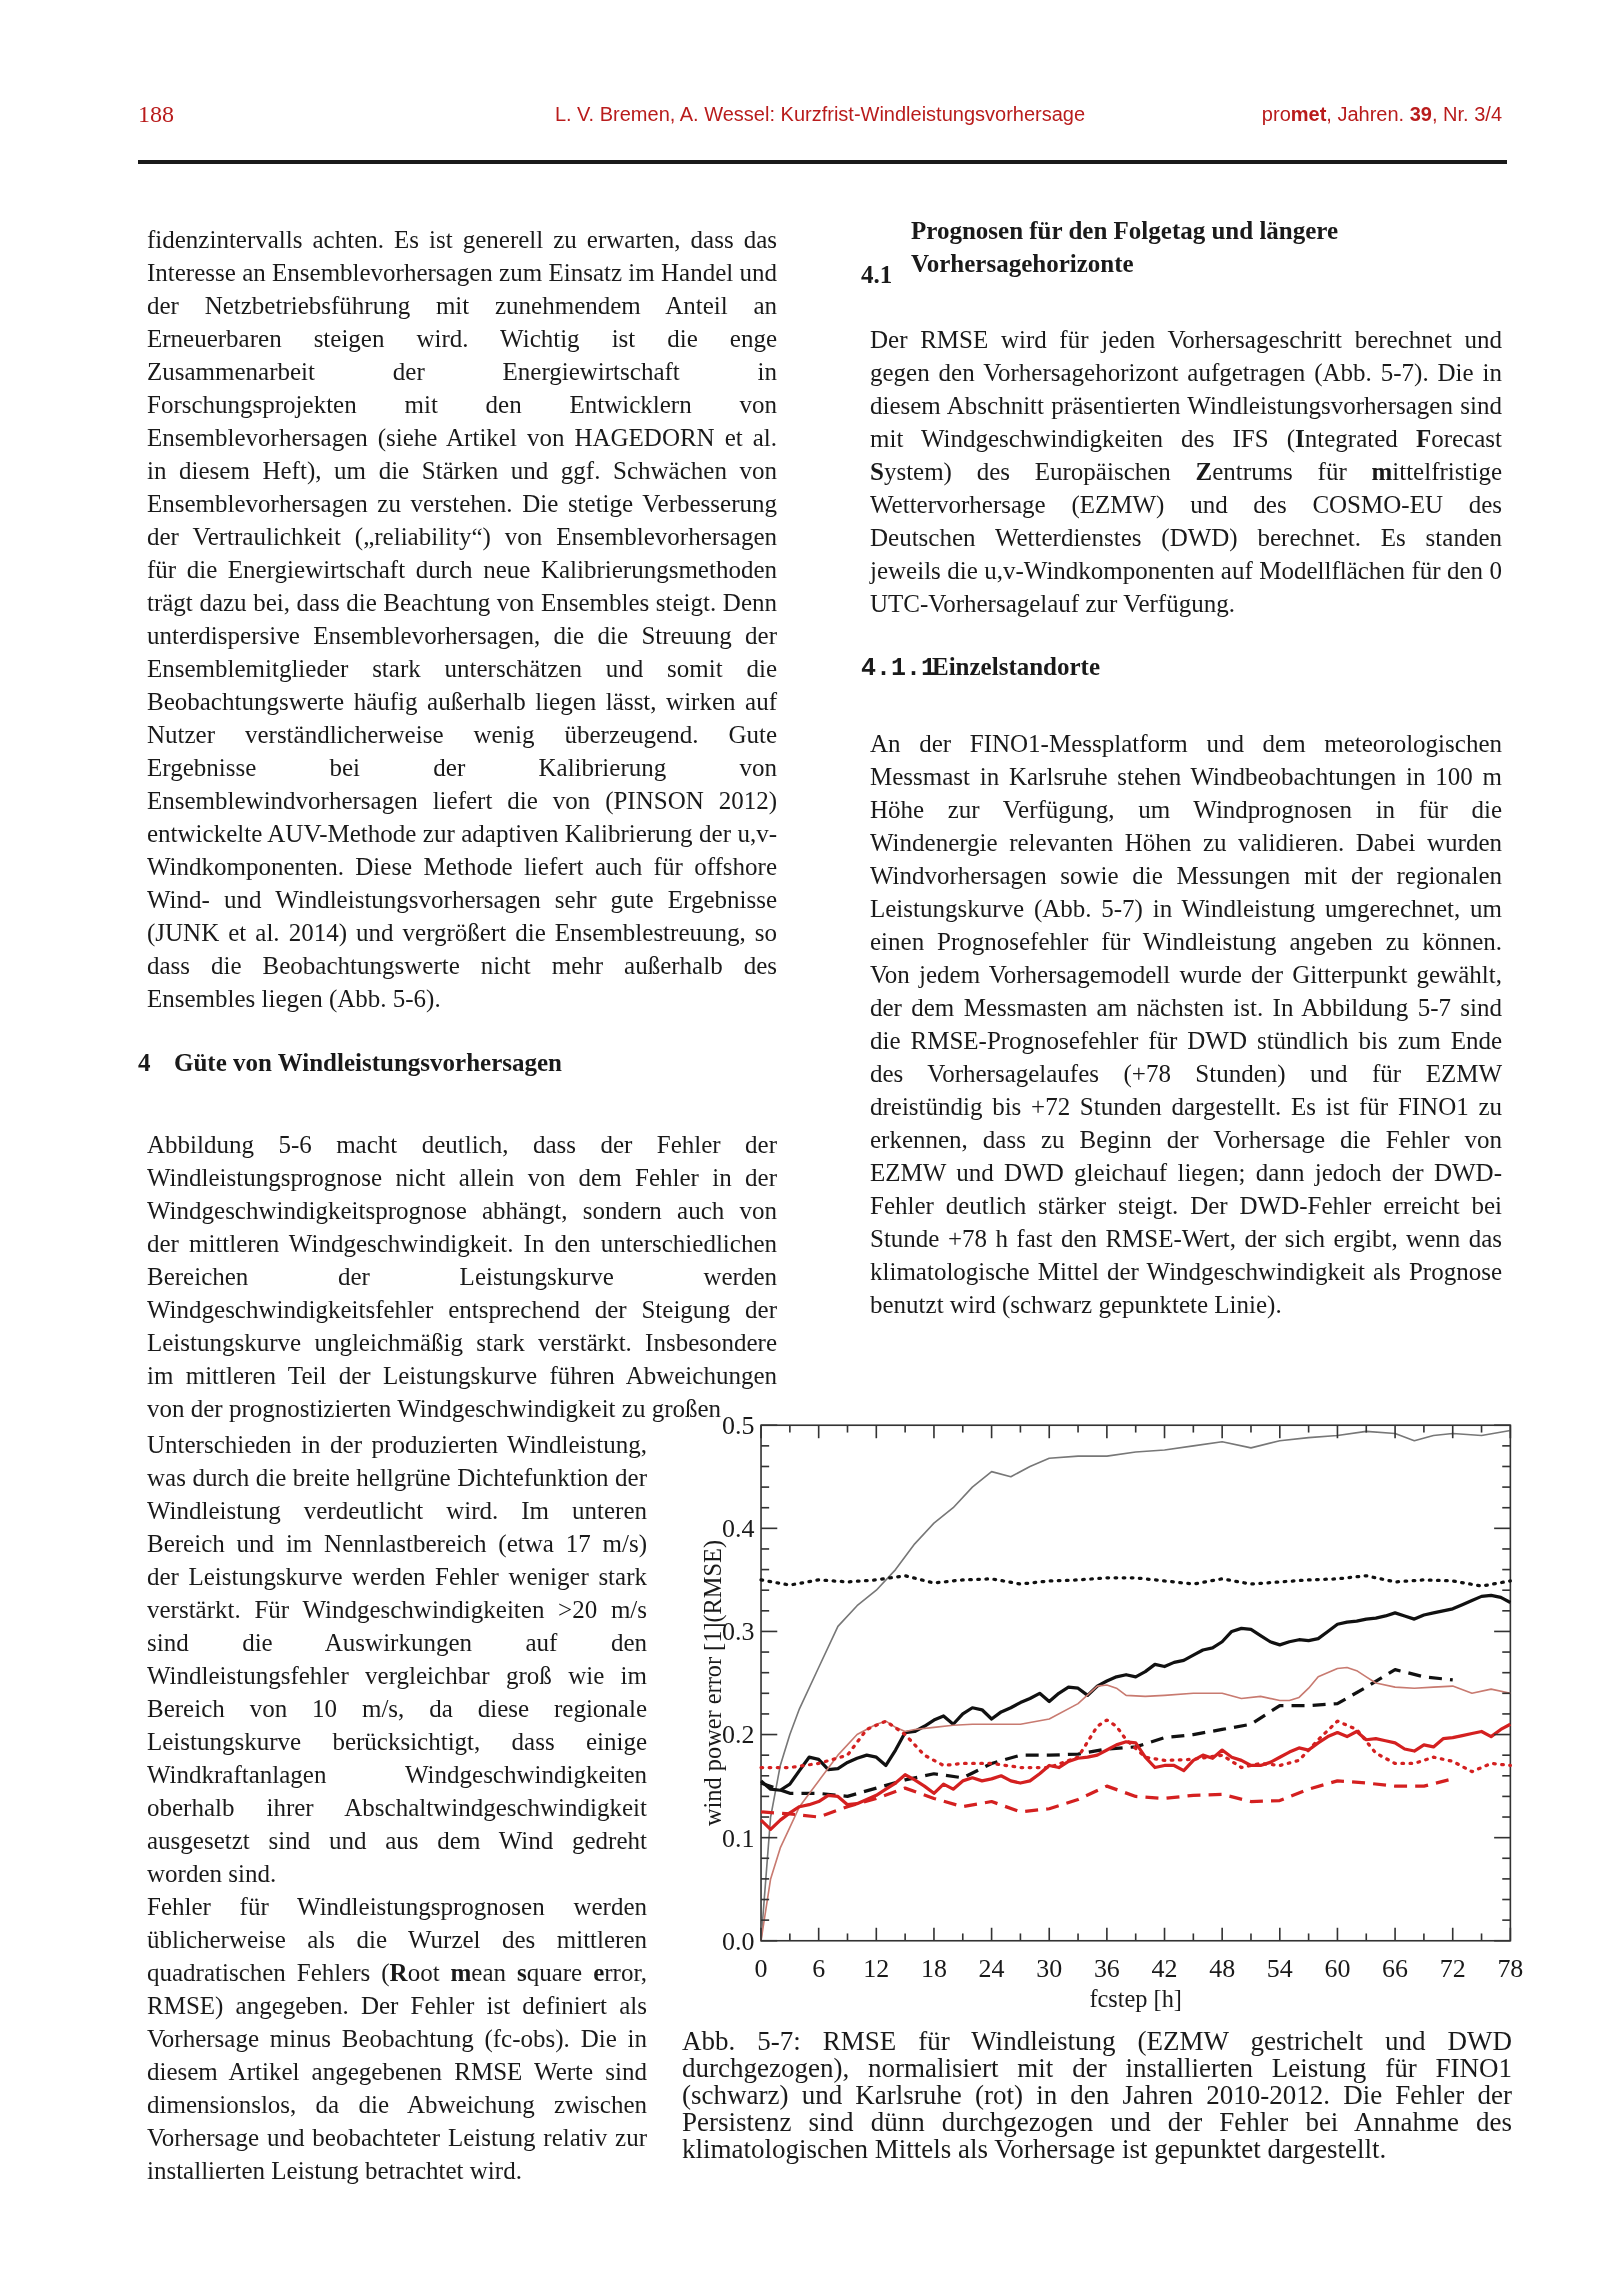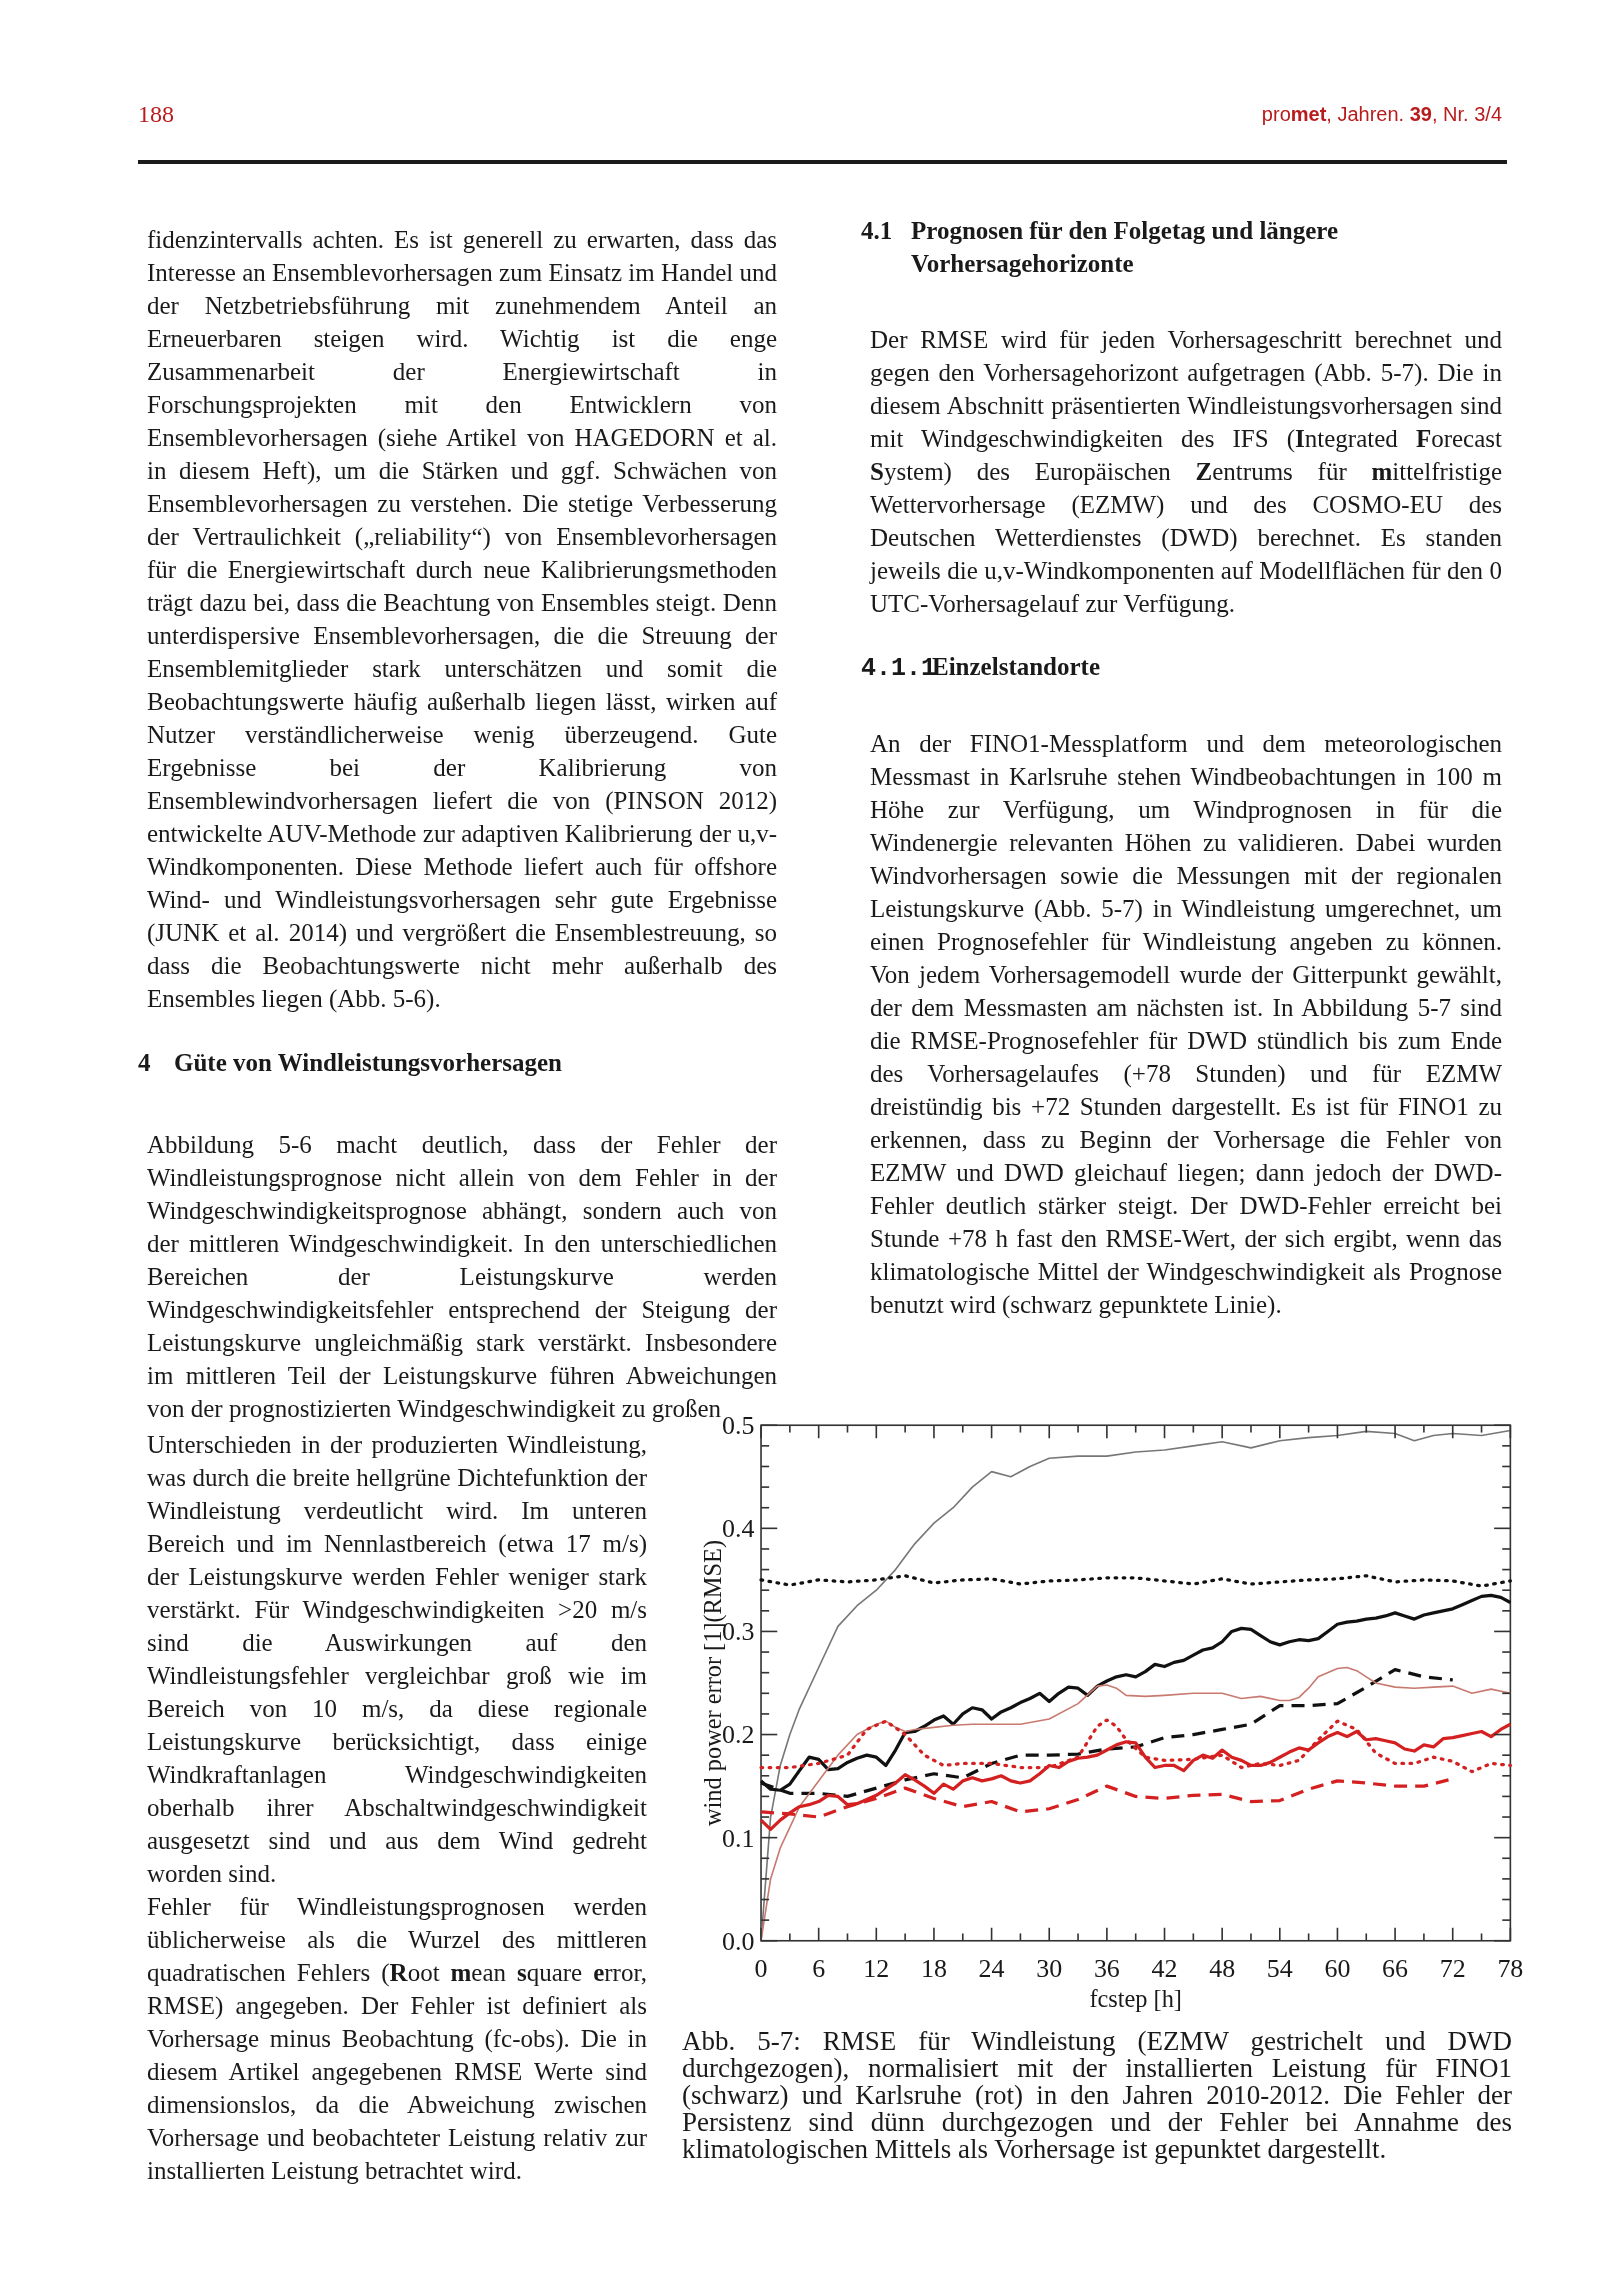--- a/index.html
+++ b/index.html
@@ -17,20 +17,21 @@
   .caption { position: absolute; left: 682px; top: 2028px; width: 830px; font-family: "Liberation Serif", serif; font-size: 27px; line-height: 27px; text-align: justify; }
   .chart { position: absolute; left: 682px; top: 1409px; width: 853px; height: 617px; }
   .ax-text { font-family: "Liberation Serif", serif; font-size: 32px; fill: #1a1a1a; }
   .ax-title { font-family: "Liberation Serif", serif; font-size: 30px; fill: #1a1a1a; }
 </style>
 </head>
 <body>
 
 <div class="hdr">
   <span class="pg">188</span>
+  <span class="ttl">L. V. Bremen, A. Wessel: Kurzfrist-Windleistungsvorhersage</span>
   <span class="jr"><span>pro</span><b>met</b><span>, Jahren. </span><b style="font-style:normal">39</b><span>, Nr. 3/4</span></span>
 </div>
 <div class="rule"></div>
 
 <div class="col" style="left:138px; top:214px; width:648px;">
   <p>fidenzintervalls achten. Es ist generell zu erwarten, dass das Interesse an Ensemblevorhersagen zum Einsatz im Handel und der Netzbetriebsführung mit zunehmendem Anteil an Erneuerbaren steigen wird. Wichtig ist die enge Zusammenarbeit der Energiewirtschaft in Forschungsprojekten mit den Entwicklern von Ensemblevorhersagen (siehe Artikel von HAGEDORN et al. in diesem Heft), um die Stärken und ggf. Schwächen von Ensemblevorhersagen zu verstehen. Die stetige Verbesserung der Vertraulichkeit („reliability“) von Ensemblevorhersagen für die Energiewirtschaft durch neue Kalibrierungsmethoden trägt dazu bei, dass die Beachtung von Ensembles steigt. Denn unterdispersive Ensemblevorhersagen, die die Streuung der Ensemblemitglieder stark unterschätzen und somit die Beobachtungswerte häufig außerhalb liegen lässt, wirken auf Nutzer verständlicherweise wenig überzeugend. Gute Ergebnisse bei der Kalibrierung von Ensemblewindvorhersagen liefert die von (PINSON 2012) entwickelte AUV-Methode zur adaptiven Kalibrierung der u,v-Windkomponenten. Diese Methode liefert auch für offshore Wind- und Windleistungsvorhersagen sehr gute Ergebnisse (JUNK et al. 2014) und vergrößert die Ensemblestreuung, so dass die Beobachtungswerte nicht mehr außerhalb des Ensembles liegen (Abb. 5-6).</p>
 </div>
 
 <div class="sec-h" style="left:138px; top:1046px;">
   <span class="num" style="width:36px;">4</span><span>Güte von Windleistungsvorhersagen</span>
@@ -43,21 +44,21 @@
 <div class="col" style="left:138px; top:1419px; width:518px;">
   <p>Unterschieden in der produzierten Windleistung, was durch die breite hellgrüne Dichtefunktion der Windleistung verdeutlicht wird. Im unteren Bereich und im Nennlastbereich (etwa 17 m/s) der Leistungskurve werden Fehler weniger stark verstärkt. Für Windgeschwindigkeiten &gt;20 m/s sind die Auswirkungen auf den Windleistungsfehler vergleichbar groß wie im Bereich von 10 m/s, da diese regionale Leistungskurve berücksichtigt, dass einige Windkraftanlagen Windgeschwindigkeiten oberhalb ihrer Abschaltwindgeschwindigkeit ausgesetzt sind und aus dem Wind gedreht worden sind.</p>
 </div>
 
 <div class="col" style="left:138px; top:1881px; width:518px;">
   <p><span>Fehler für Windleistungsprognosen werden üblicherweise als die Wurzel des mittleren quadratischen Fehlers (</span><b>R</b><span>oot </span><b>m</b><span>ean </span><b>s</b><span>quare </span><b>e</b><span>rror, RMSE) angegeben. Der Fehler ist definiert als Vorhersage minus Beobachtung (fc-obs). Die in diesem Artikel angegebenen RMSE Werte sind dimensionslos, da die Abweichung zwischen Vorhersage und beobachteter Leistung relativ zur installierten Leistung betrachtet wird.</span></p>
 </div>
 
 <div class="sec-h" style="left:861px; top:214px; width:650px;">
   <div style="display:flex;">
-    <span style="width:50px; flex:none;">4.1</span>
+    <span style="width:50px; flex:none;margin-top:44px;">4.1</span>
     <span style="flex:1;">Prognosen für den Folgetag und längere Vorhersagehorizonte</span>
   </div>
 </div>
 
 <div class="col" style="left:861px; top:314px; width:650px;">
   <p><span>Der RMSE wird für jeden Vorhersageschritt berechnet und gegen den Vorhersagehorizont aufgetragen (Abb. 5-7). Die in diesem Abschnitt präsentierten Windleistungsvorhersagen sind mit Windgeschwindigkeiten des IFS (</span><b>I</b><span>ntegrated </span><b>F</b><span>orecast </span><b>S</b><span>ystem) des Europäischen </span><b>Z</b><span>entrums für </span><b>m</b><span>ittelfristige Wettervorhersage (EZMW) und des COSMO-EU des Deutschen Wetterdienstes (DWD) berechnet. Es standen jeweils die u,v-Windkomponenten auf Modellflächen für den 0 UTC-Vorhersagelauf zur Verfügung.</span></p>
 </div>
 
 <div class="sec-h" style="left:861px; top:650px;">
   <span class="num" style="width:71px;font-family:Liberation Mono, monospace;">4.1.1</span><span>Einzelstandorte</span>

